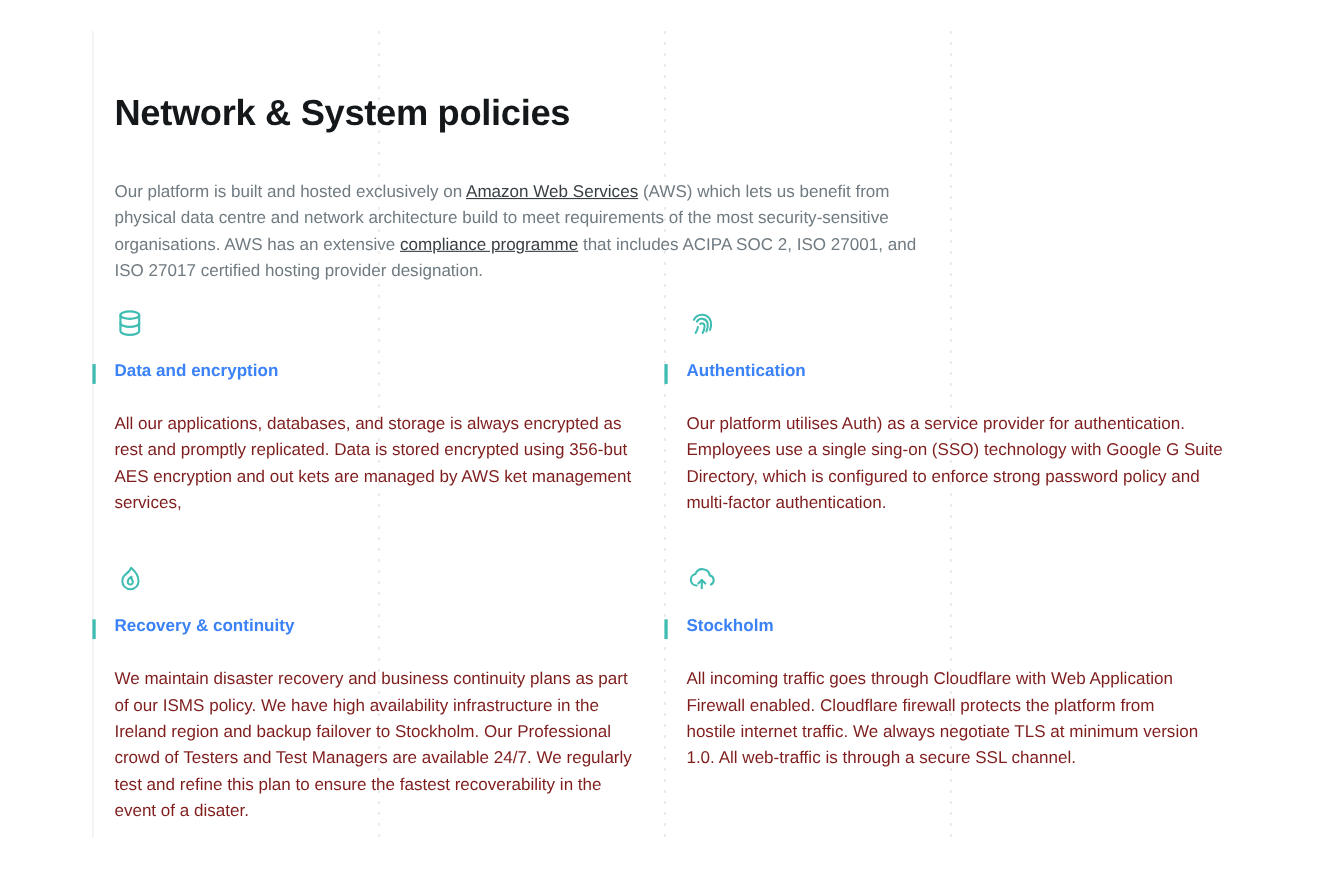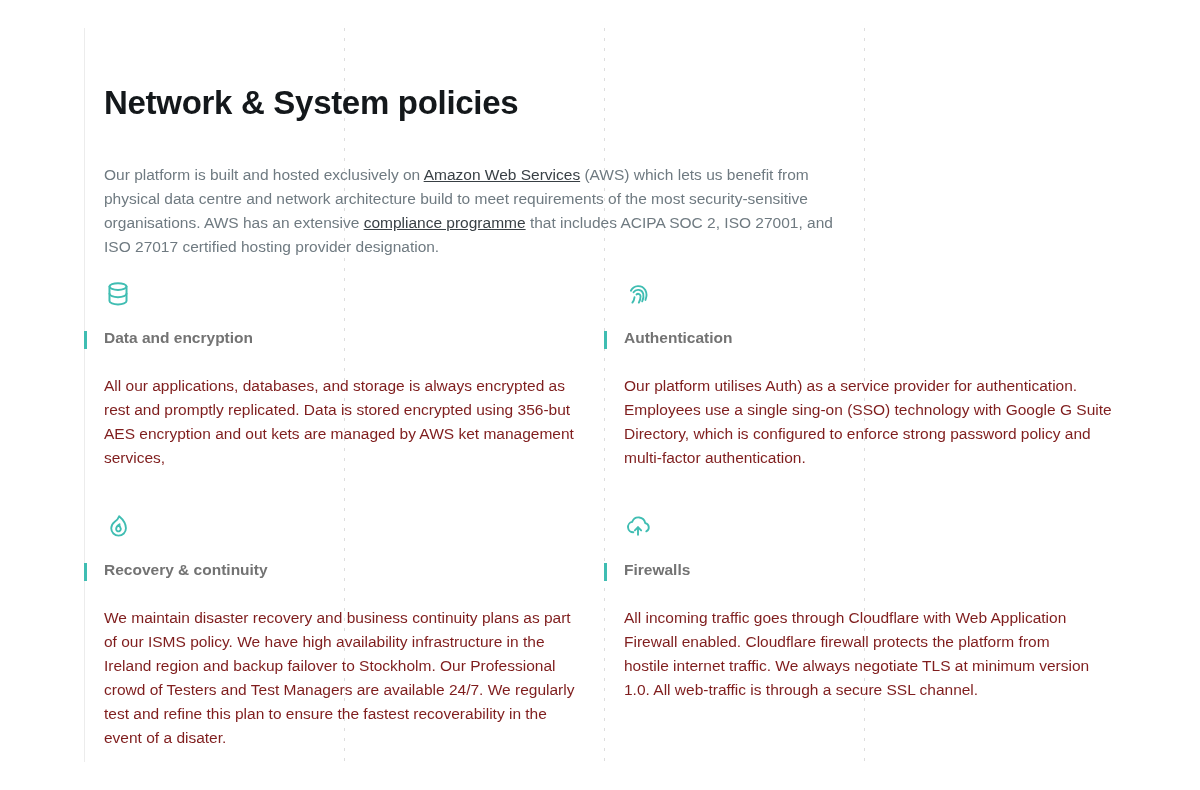--- a/index.html
+++ b/index.html
@@ -21,21 +21,21 @@
     font-size:15.5px; line-height:24px; color:#6f7a81;margin-top:20px;
   }
   .intro a { color:#383f44; text-decoration:underline; cursor:pointer; }
 
   .card { position:absolute; width:500px; }
   .card .icon-wrap { position:absolute; left:20px; top:0; width:30px; height:30px; color:var(--accent); }
   .card .icon-wrap svg { width:28px; height:28px; display:block; }
   .card .head-row { position:absolute; left:0; top:49px; }
   .card .head-bar { position:absolute; left:0; top:2px; width:3px; height:18px; background:var(--accent); }
   .card .head-title { position:absolute; left:20px; top:0; width:460px;
-    font-size:15.5px; font-weight:700; color:#737373; white-space:nowrap; }
+    font-size:15.5px; font-weight:700; color:#3b82f6; white-space:nowrap; }
   .card .body {
     position:absolute; left:20px; top:94px; width:500px;
     font-size:15.5px; line-height:24px; color:#7f1d1d; white-space:pre-line;
   }
 </style>
 </head>
 <body>
 
 <div class="rule rule-solid" style="left:84px"></div>
 <div class="rule rule-dashed" style="left:344px"></div>
@@ -105,19 +105,19 @@
 <section class="card" style="left:604px; top:512px;">
   <span class="icon-wrap">
     <svg viewBox="0 0 24 24" fill="none" stroke="currentColor" stroke-width="1.6" stroke-linecap="round" stroke-linejoin="round">
       <path d="M8 17.4a4.5 4.5 0 0 1-1-8.9 5.8 5.8 0 0 1 11.2 1.1 3.7 3.7 0 0 1 .9 7"></path>
       <path d="M12 19.5v-6.3"></path>
       <path d="M9.3 15.8l2.7-2.7 2.7 2.7"></path>
     </svg>
   </span>
   <div class="head-row">
     <span class="head-bar"></span>
-    <h2 class="head-title">Firewalls</h2>
+    <h2 class="head-title">Stockholm</h2>
   </div>
   <p class="body">All incoming traffic goes through Cloudflare with Web Application
 Firewall enabled. Cloudflare firewall protects the platform from
 hostile internet traffic. We always negotiate TLS at minimum version
 1.0. All web-traffic is through a secure SSL channel.</p>
 </section>
 
 </body></html>

